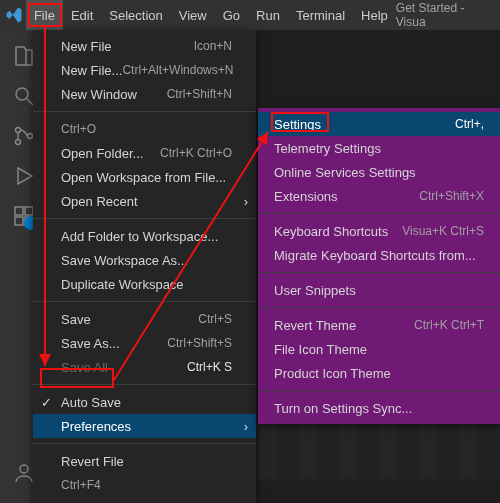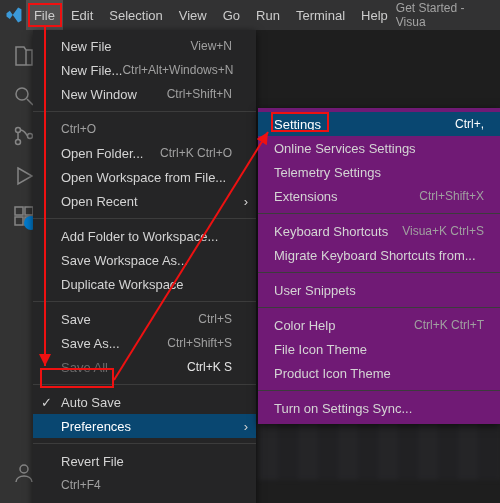--- a/index.html
+++ b/index.html
@@ -105,21 +105,21 @@
       <svg viewBox="0 0 24 24">
         <circle cx="12" cy="8" r="4"></circle>
         <path d="M4 21c0-4 4-6 8-6s8 2 8 6"></path>
       </svg>
     </div>
 </div>
 
 <div class="dd" id="file-dd">
     <div class="row">
       <span class="lbl">New File</span>
-      <span class="acc">View+N</span>
+      <span class="acc">Icon+N</span>
     </div>
     <div class="row">
       <span class="lbl">New File...</span>
       <span class="acc">Ctrl+Alt+Windows+N</span>
     </div>
     <div class="row">
       <span class="lbl">New Window</span>
       <span class="acc">Ctrl+Shift+N</span>
     </div>
     <div class="sep"></div>
@@ -181,44 +181,44 @@
       <span class="acc">Alt+F4</span>
     </div>
   </div>
 
 <div class="sub" id="pref-dd">
     <div class="row hl">
       <span class="lbl">Settings</span>
       <span class="acc">Ctrl+,</span>
     </div>
     <div class="row">
+      <span class="lbl">Telemetry Settings</span>
+    </div>
+    <div class="row">
       <span class="lbl">Online Services Settings</span>
-    </div>
-    <div class="row">
-      <span class="lbl">Telemetry Settings</span>
     </div>
     <div class="row">
       <span class="lbl">Extensions</span>
       <span class="acc">Ctrl+Shift+X</span>
     </div>
     <div class="sep"></div>
     <div class="row">
       <span class="lbl">Keyboard Shortcuts</span>
       <span class="acc">Visua+K Ctrl+S</span>
     </div>
     <div class="row">
       <span class="lbl">Migrate Keyboard Shortcuts from...</span>
     </div>
     <div class="sep"></div>
     <div class="row">
       <span class="lbl">User Snippets</span>
     </div>
     <div class="sep"></div>
     <div class="row">
-      <span class="lbl">Color Help</span>
+      <span class="lbl">Revert Theme</span>
       <span class="acc">Ctrl+K Ctrl+T</span>
     </div>
     <div class="row">
       <span class="lbl">File Icon Theme</span>
     </div>
     <div class="row">
       <span class="lbl">Product Icon Theme</span>
     </div>
     <div class="sep"></div>
     <div class="row">

